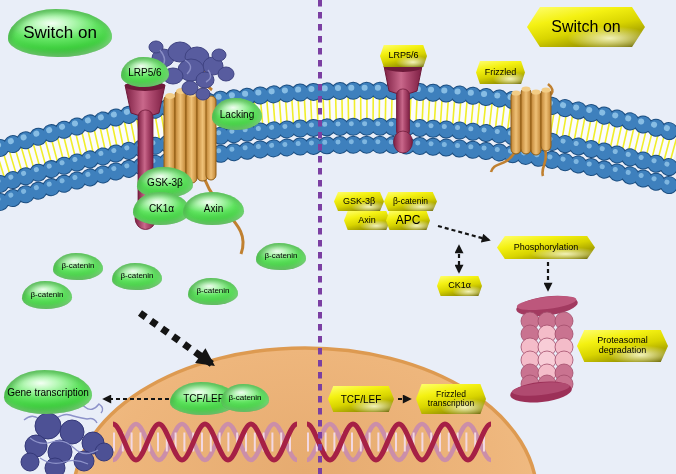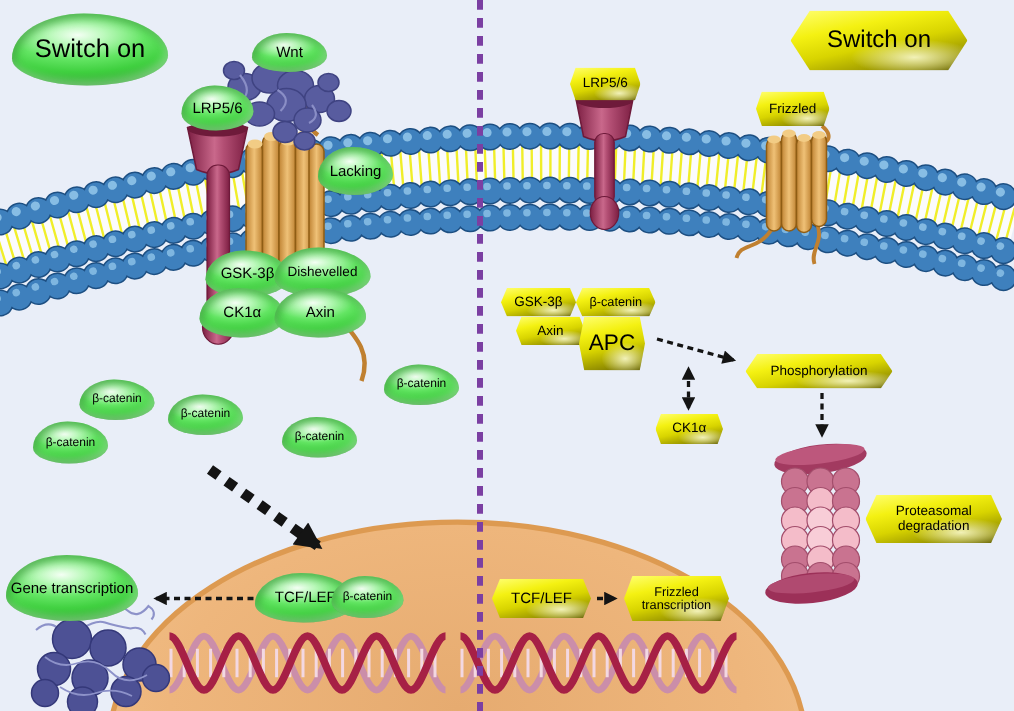--- a/index.html
+++ b/index.html
@@ -212,42 +212,40 @@
     <path d="M438,226 L489,240" stroke-width="2.2" stroke-dasharray="4 3" marker-end="url(#as)"></path>
     <path d="M459,272 L459,246" stroke-width="2.2" stroke-dasharray="4 3" marker-end="url(#as)" marker-start="url(#asr)"></path>
     <path d="M548,262 L548,290" stroke-width="2.2" stroke-dasharray="4 3" marker-end="url(#as)"></path>
     <path d="M398,399 L410,399" stroke-width="2.2" stroke-dasharray="4 3" marker-end="url(#as)"></path>
   </g>
 
   <line x1="320" y1="0" x2="320" y2="474" stroke="#7b3fa2" stroke-width="4" stroke-dasharray="6.5 5.5"></line>
 </svg>
 
 <div class="lbl green" style="left:8px;top:9px;width:104px;height:48px;font-size:17px">Switch on</div>
-<div class="lbl green" style="left:168px;top:22px;width:50px;height:26px;font-size:10px">Wnt</div>
 <div class="lbl green" style="left:121px;top:57px;width:48px;height:30px;font-size:10px">LRP5/6</div>
 <div class="lbl green" style="left:212px;top:98px;width:50px;height:32px;font-size:10px">Lacking</div>
 <div class="lbl green" style="left:137px;top:167px;width:56px;height:31px;font-size:10px">GSK-3β</div>
-<div class="lbl green" style="left:183px;top:165px;width:64px;height:33px;font-size:9px">Dishevelled</div>
 <div class="lbl green" style="left:133px;top:192px;width:57px;height:33px;font-size:10px">CK1α</div>
 <div class="lbl green" style="left:183px;top:192px;width:61px;height:33px;font-size:10px">Axin</div>
 <div class="lbl green" style="left:53px;top:253px;width:50px;height:27px;font-size:8px">β-catenin</div>
 <div class="lbl green" style="left:112px;top:263px;width:50px;height:27px;font-size:8px">β-catenin</div>
 <div class="lbl green" style="left:22px;top:281px;width:50px;height:28px;font-size:8px">β-catenin</div>
 <div class="lbl green" style="left:188px;top:278px;width:50px;height:27px;font-size:8px">β-catenin</div>
 <div class="lbl green" style="left:256px;top:243px;width:50px;height:27px;font-size:8px">β-catenin</div>
 <div class="lbl green" style="left:170px;top:382px;width:67px;height:33px;font-size:10px">TCF/LEF</div>
 <div class="lbl green" style="left:221px;top:384px;width:48px;height:28px;font-size:8px">β-catenin</div>
 <div class="lbl green" style="left:4px;top:370px;width:88px;height:44px;font-size:10px">Gene transcription</div>
 
 <div class="lbl yellow banner-y" style="left:527px;top:7px;width:118px;height:40px;font-size:16px">Switch on</div>
 <div class="lbl yellow" style="left:380px;top:45px;width:47px;height:22px;font-size:9px">LRP5/6</div>
-<div class="lbl yellow" style="left:504px;top:61px;width:49px;height:23px;font-size:9px">Frizzled</div>
+<div class="lbl yellow" style="left:476px;top:61px;width:49px;height:23px;font-size:9px">Frizzled</div>
 <div class="lbl yellow" style="left:334px;top:192px;width:50px;height:19px;font-size:9px">GSK-3β</div>
 <div class="lbl yellow" style="left:384px;top:192px;width:53px;height:19px;font-size:8.5px">β-catenin</div>
 <div class="lbl yellow" style="left:344px;top:211px;width:46px;height:19px;font-size:9px">Axin</div>
-<div class="lbl yellow" style="left:386px;top:211px;width:44px;height:36px;font-size:15px">APC</div>
+<div class="lbl yellow" style="left:386px;top:211px;width:44px;height:19px;font-size:12px">APC</div>
 <div class="lbl yellow" style="left:437px;top:276px;width:45px;height:20px;font-size:9px">CK1α</div>
 <div class="lbl yellow" style="left:577px;top:330px;width:91px;height:32px;font-size:9px">Proteasomal degradation</div>
 <div class="lbl yellow" style="left:497px;top:236px;width:98px;height:23px;font-size:9px">Phosphorylation</div>
 <div class="lbl yellow" style="left:328px;top:386px;width:66px;height:26px;font-size:10px">TCF/LEF</div>
 <div class="lbl yellow" style="left:416px;top:384px;width:70px;height:30px;font-size:8.5px">Frizzled transcription</div>
 
 </div>
 
 </body></html>

